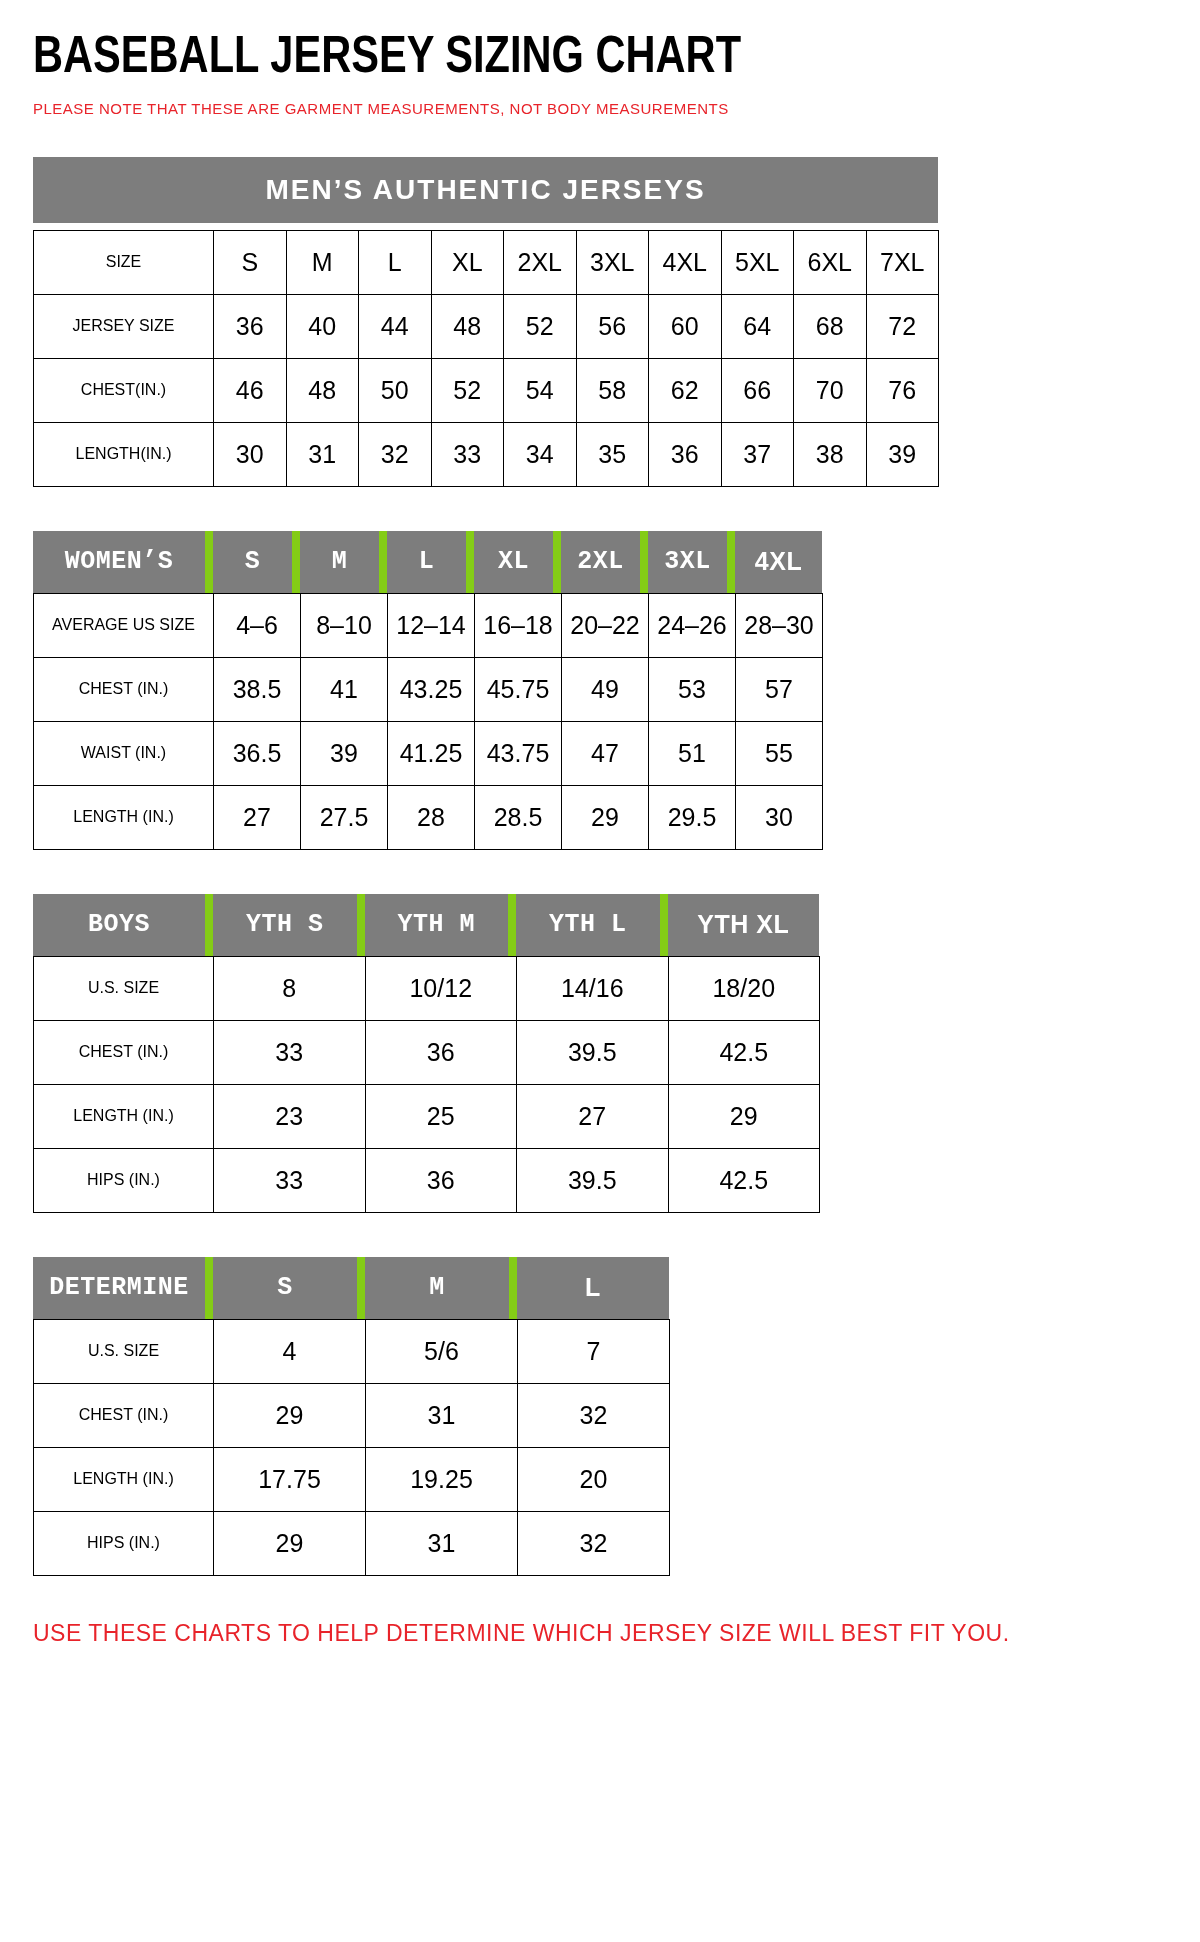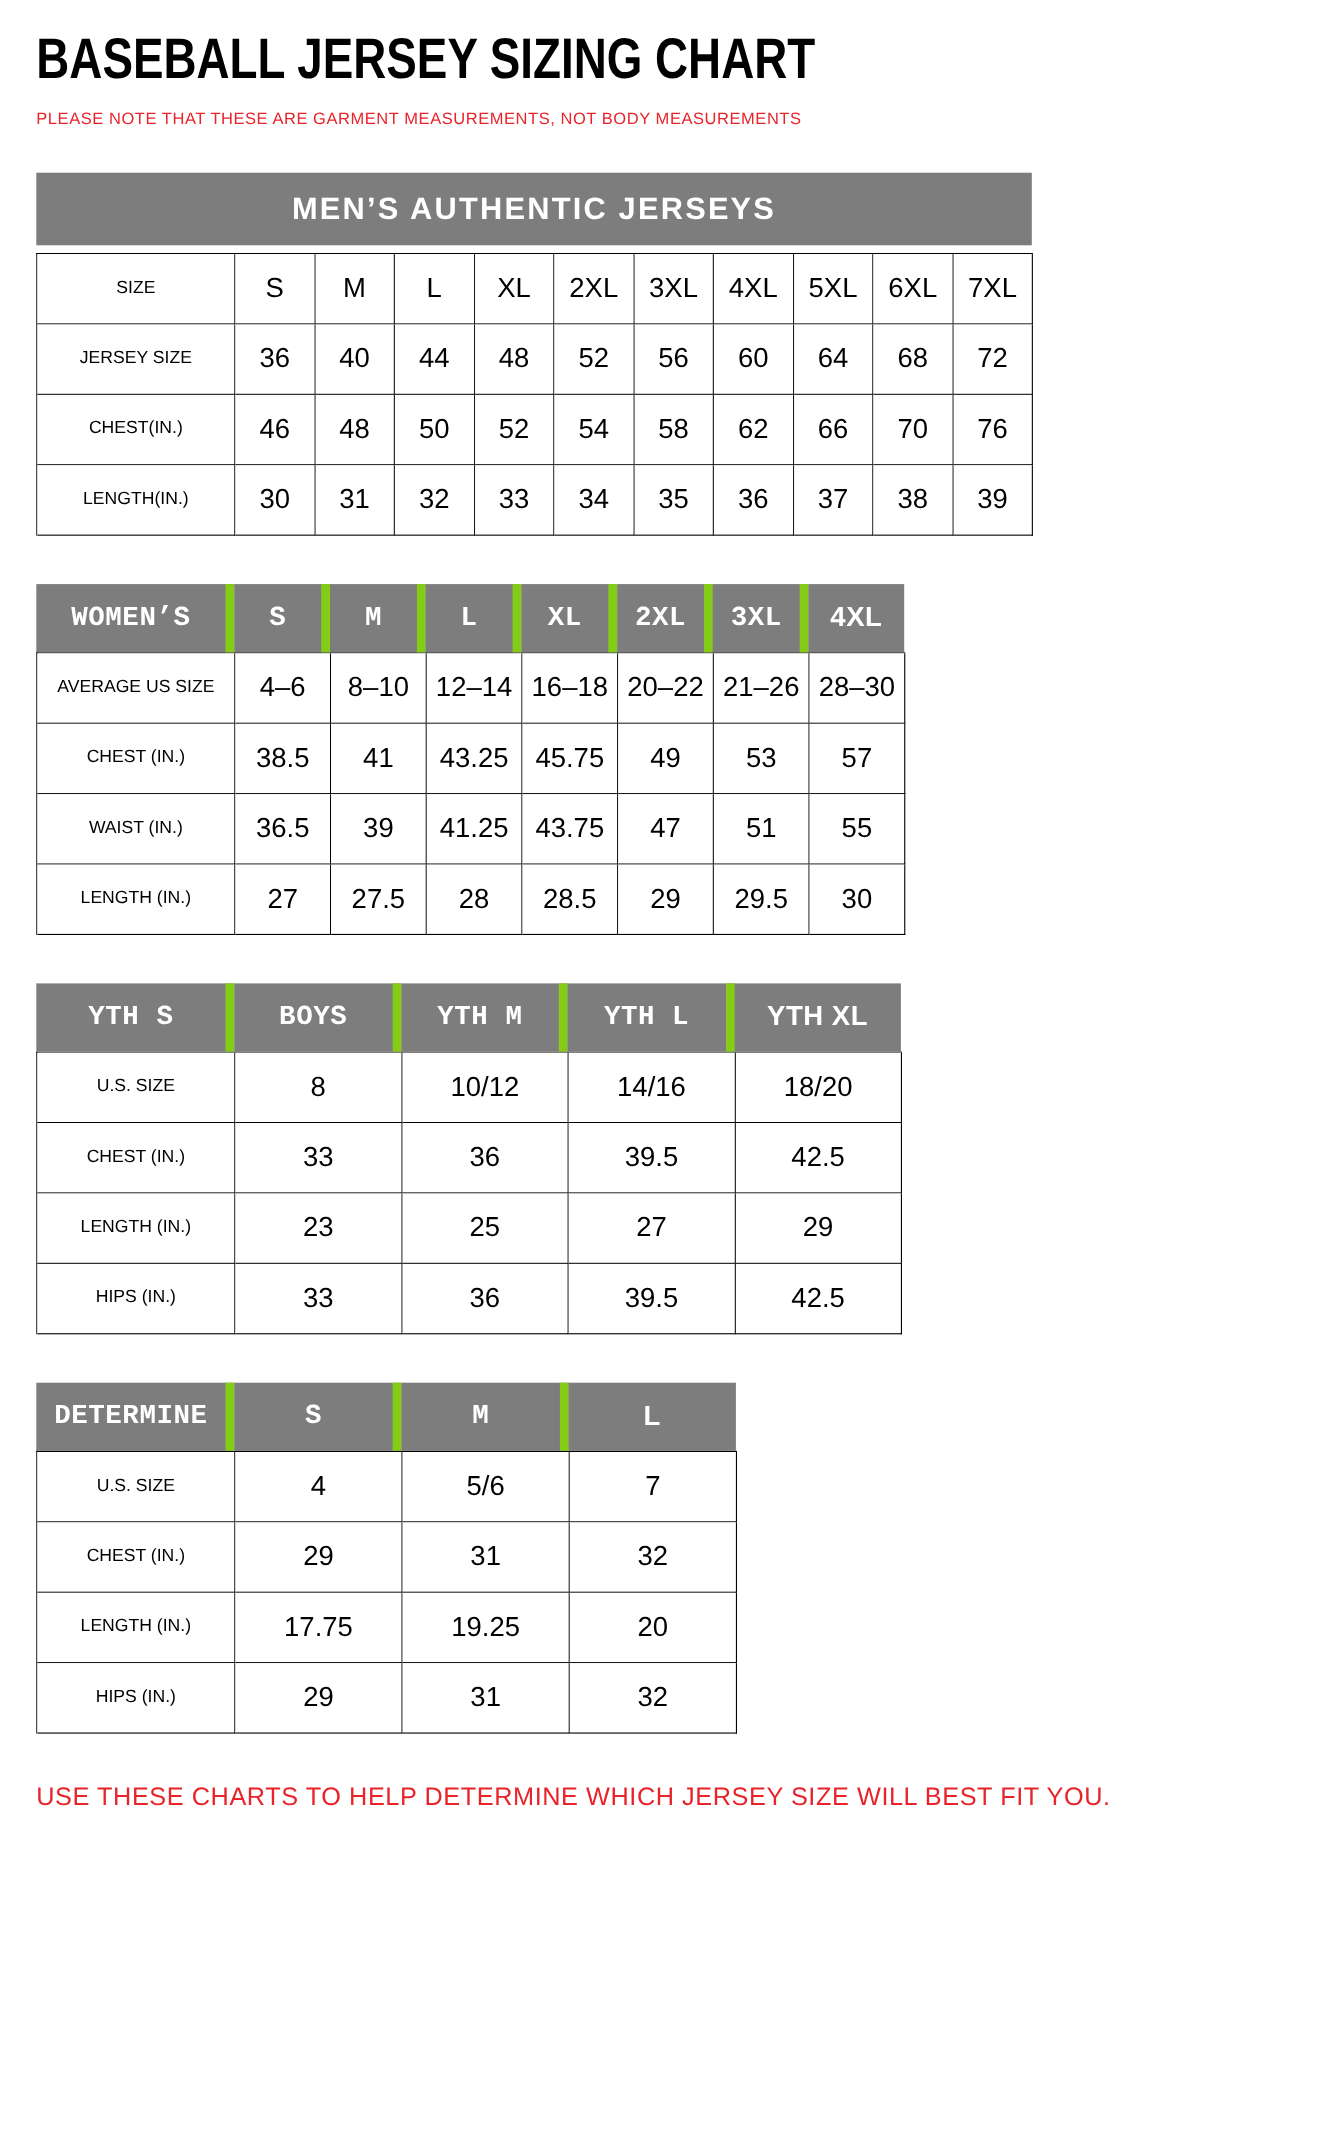--- a/index.html
+++ b/index.html
@@ -155,21 +155,21 @@
           <div class="hcell gapped">3XL</div>
           <div class="hcell">4XL</div>
         </div>
         <div class="tbody" style="grid-template-columns: 180px repeat(7, 87px);">
           <div class="cell label-cell">AVERAGE US SIZE</div>
           <div class="cell">4–6</div>
           <div class="cell">8–10</div>
           <div class="cell">12–14</div>
           <div class="cell">16–18</div>
           <div class="cell">20–22</div>
-          <div class="cell">21–26</div>
+          <div class="cell">24–26</div>
           <div class="cell">28–30</div>
           <div class="cell label-cell">CHEST (IN.)</div>
           <div class="cell">38.5</div>
           <div class="cell">41</div>
           <div class="cell">43.25</div>
           <div class="cell">45.75</div>
           <div class="cell">49</div>
           <div class="cell">53</div>
           <div class="cell">57</div>
           <div class="cell label-cell">WAIST (IN.)</div>
@@ -185,22 +185,22 @@
           <div class="cell">27.5</div>
           <div class="cell">28</div>
           <div class="cell">28.5</div>
           <div class="cell">29</div>
           <div class="cell">29.5</div>
           <div class="cell">30</div>
         </div>
       </div>
       <div class="table-block">
         <div class="header-row" style="grid-template-columns: 180px repeat(4, 151.5px);">
+          <div class="hcell gapped">BOYS</div>
           <div class="hcell gapped">YTH S</div>
-          <div class="hcell gapped">BOYS</div>
           <div class="hcell gapped">YTH M</div>
           <div class="hcell gapped">YTH L</div>
           <div class="hcell">YTH XL</div>
         </div>
         <div class="tbody" style="grid-template-columns: 180px repeat(4, 151.5px);">
           <div class="cell label-cell">U.S. SIZE</div>
           <div class="cell">8</div>
           <div class="cell">10/12</div>
           <div class="cell">14/16</div>
           <div class="cell">18/20</div>

